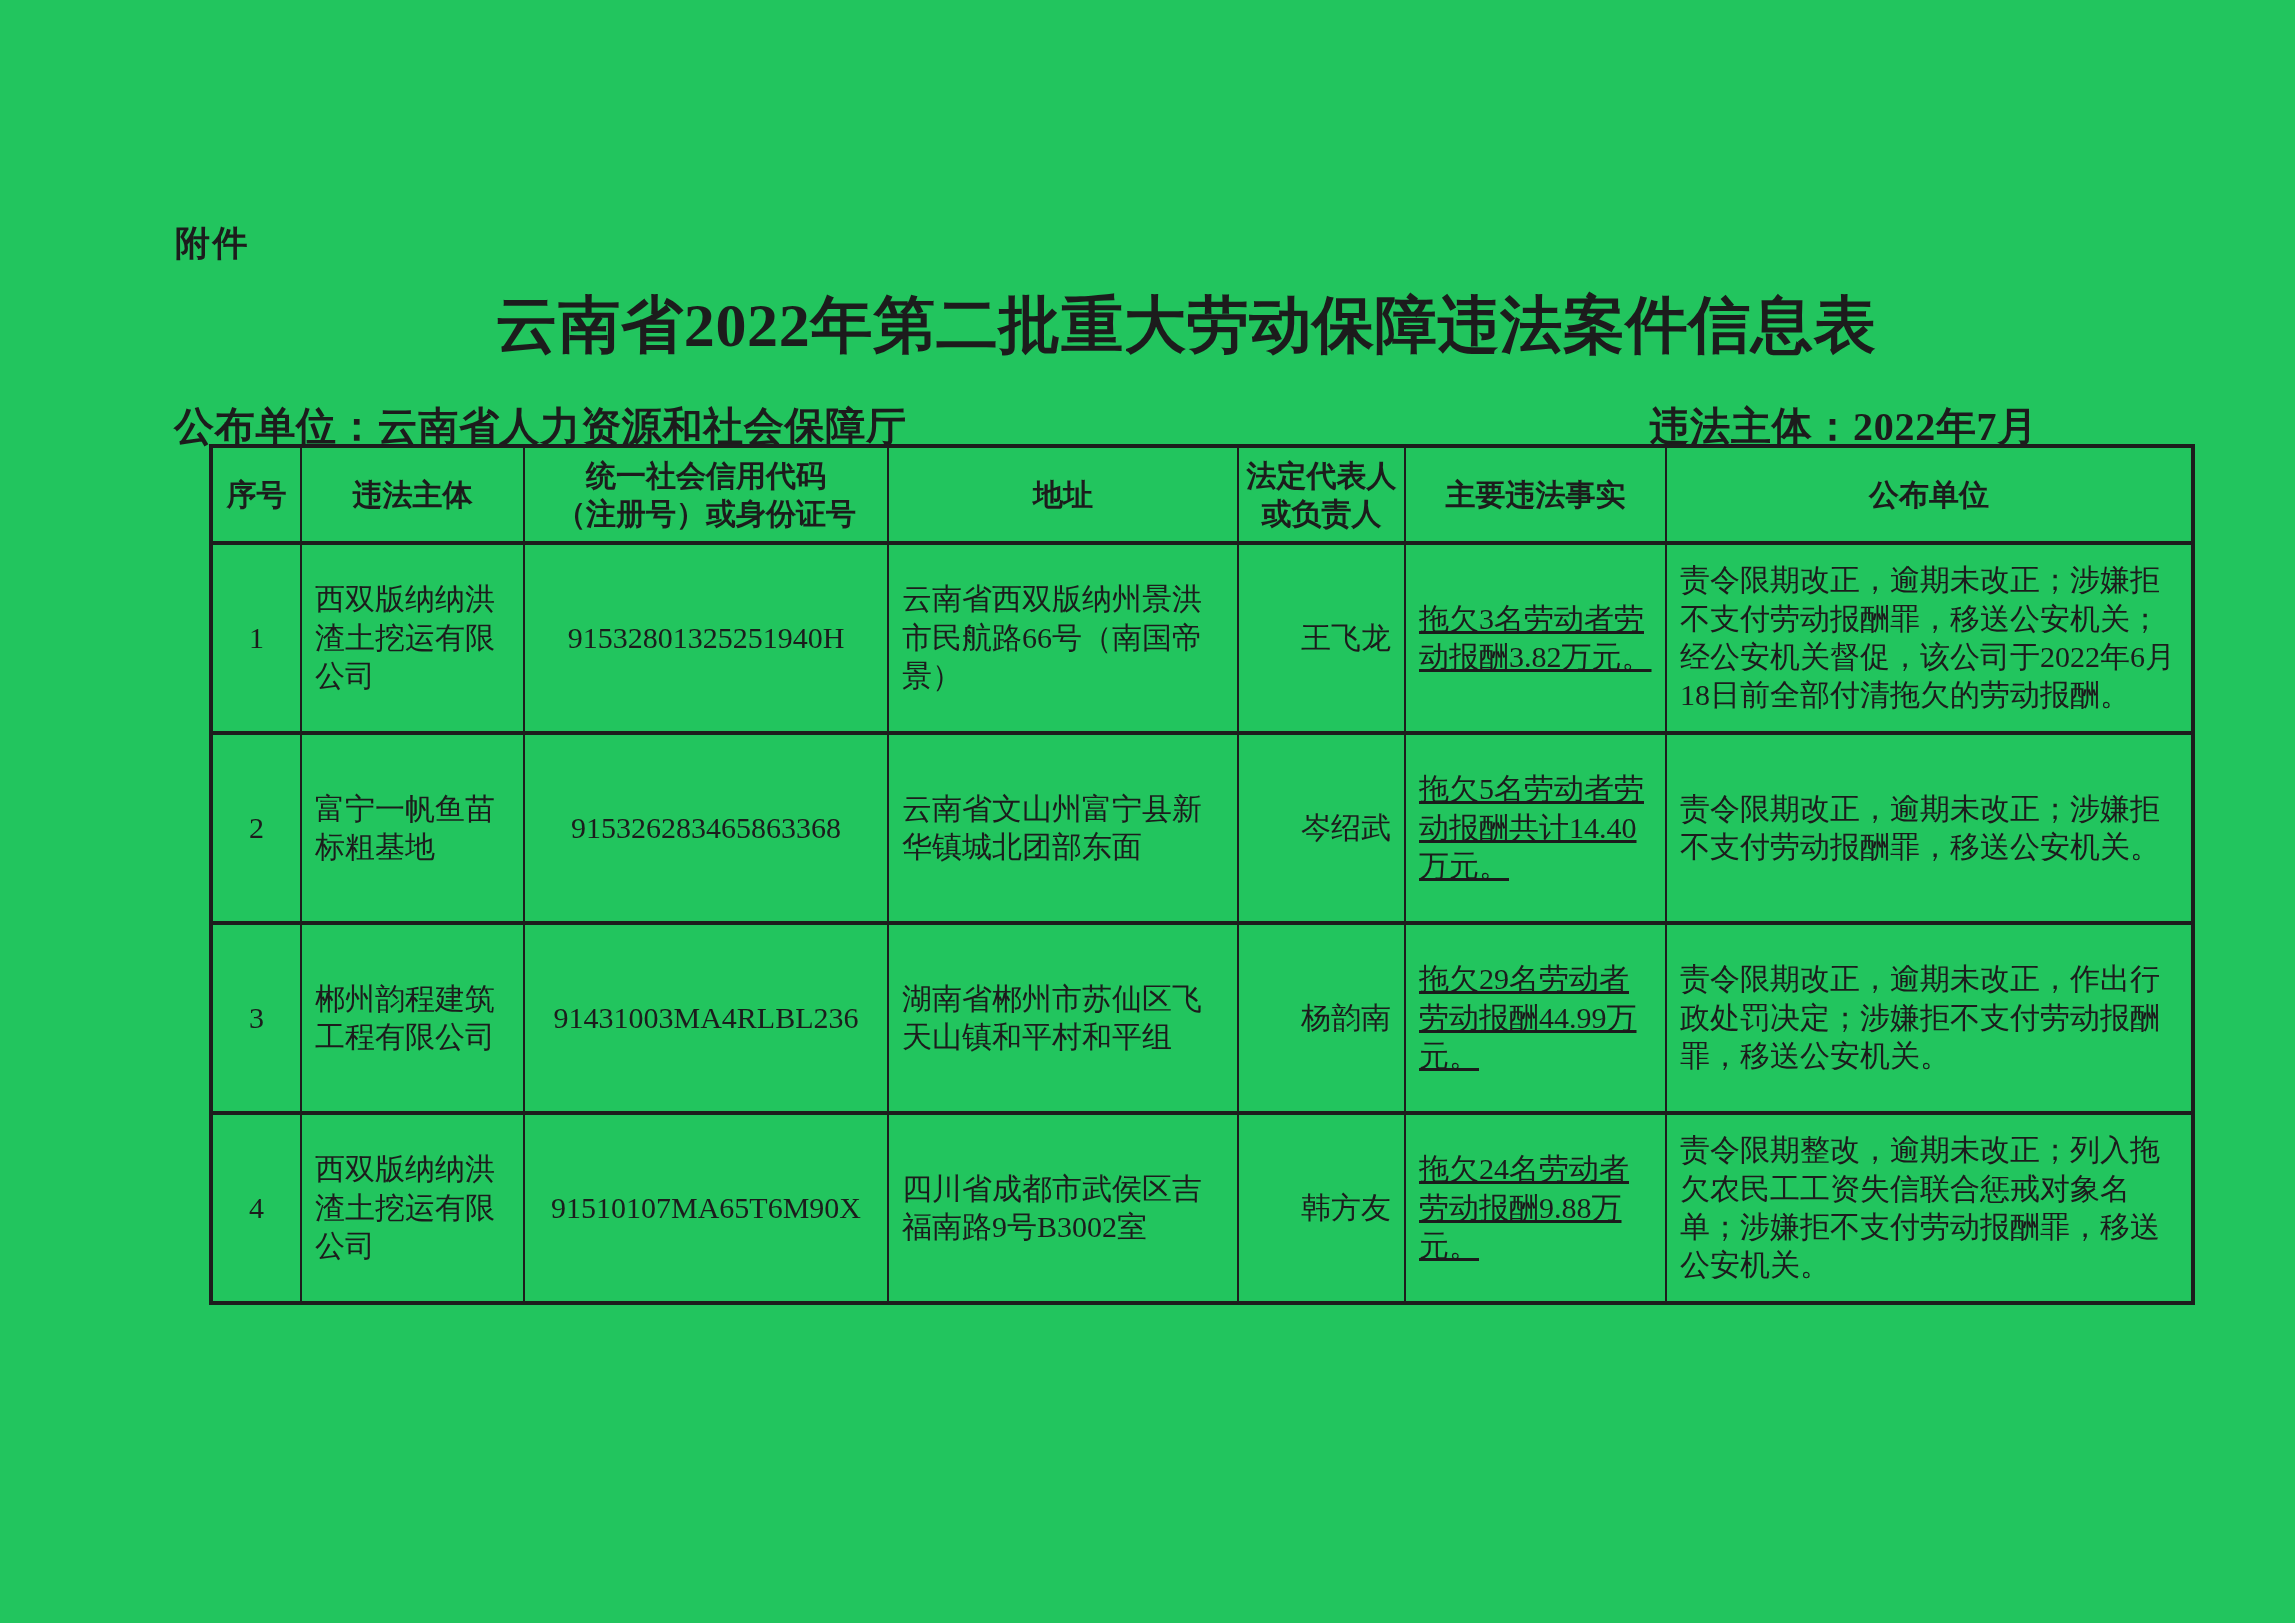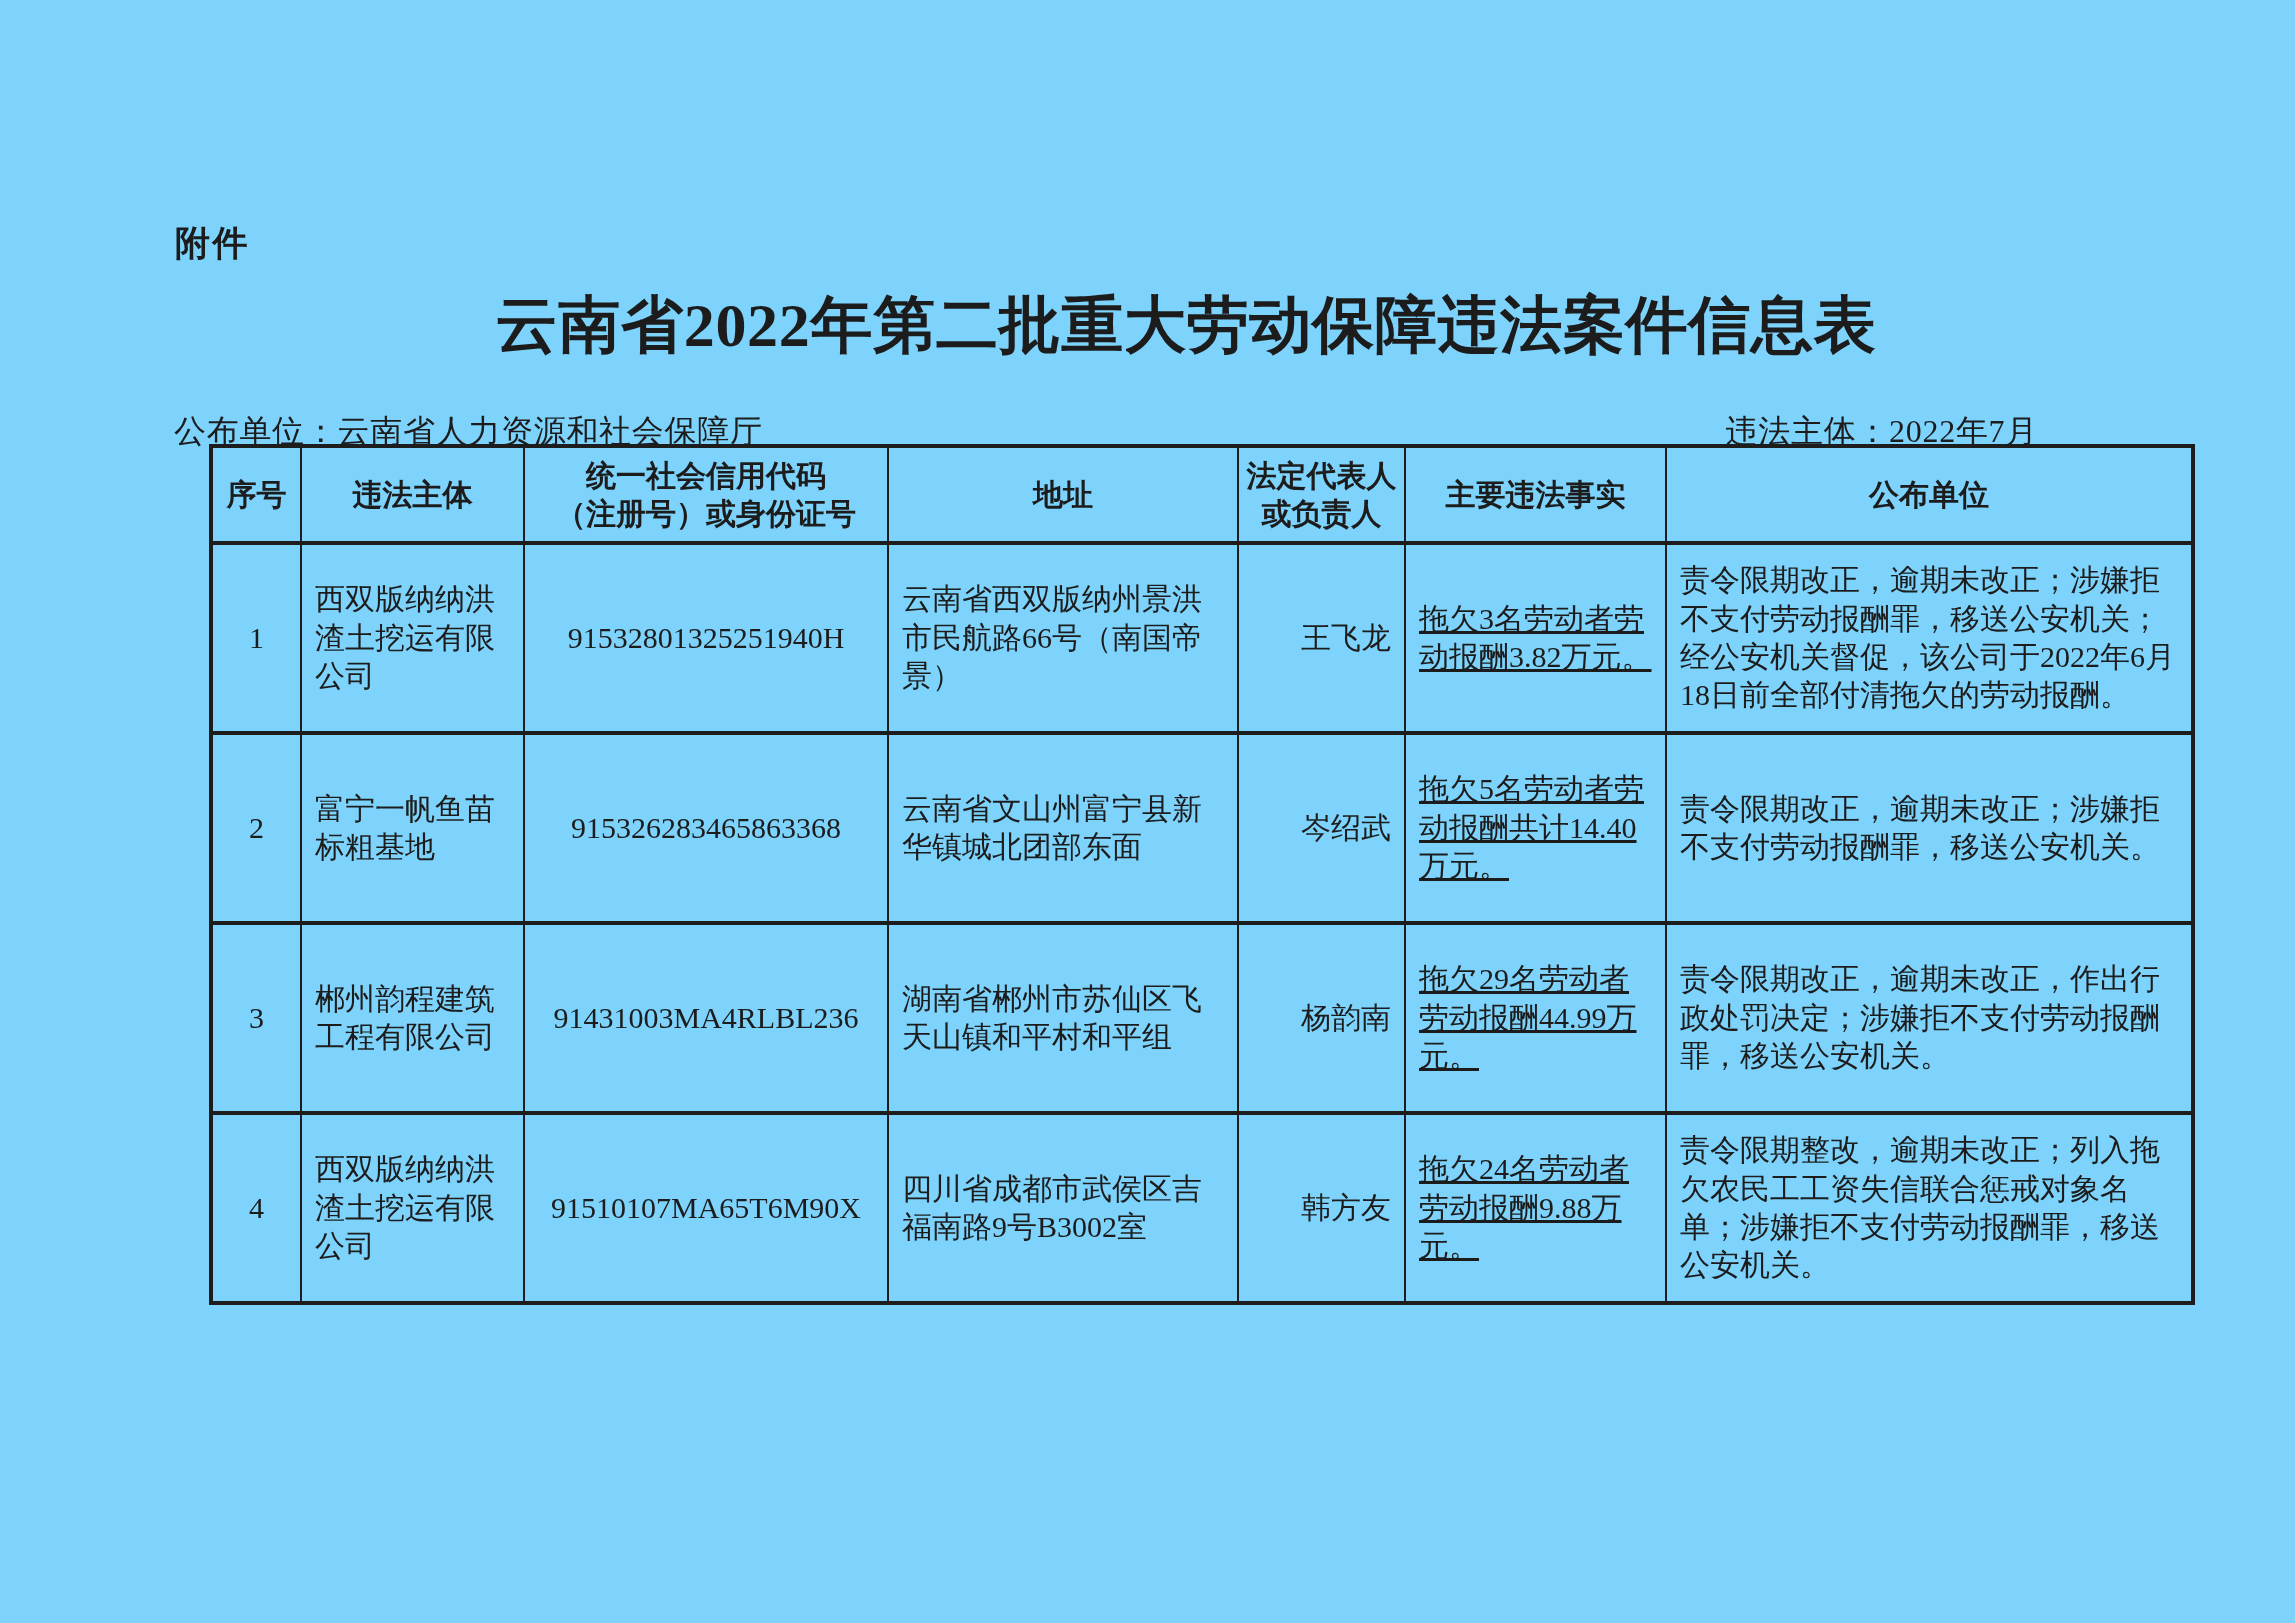--- a/index.html
+++ b/index.html
@@ -4,21 +4,21 @@
 <style>
   html, body { margin: 0; padding: 0; }
   body {
     background: #e8e8e8;
     font-family: "Liberation Serif", "DejaVu Serif", serif;
   }
   .page {
     position: relative;
     width: 2295px;
     height: 1624px;
-    background: #7dd3fc;
+    background: #22c55e;
     color: #1c1c1c;
     overflow: hidden;
   }
   .attachment {
     position: absolute;
     left: 175px;
     top: 220px;
     font-family: "Liberation Sans", "DejaVu Sans", sans-serif;
     font-weight: bold;
     font-size: 35px;
@@ -34,28 +34,29 @@
     margin: 0;
     text-align: center;
     font-family: "Liberation Serif", "DejaVu Serif", serif;
     font-weight: bold;
     font-size: 62px;
     letter-spacing: 0.7px;
     white-space: nowrap;
   }
   .meta-row {
     position: absolute;
-    top: 410px;
+    top: 399px;
     left: 174px;
     right: 257px;
     display: flex;
     justify-content: space-between;
     align-items: baseline;
-    font-size: 32px;
+    font-size: 40px;
     letter-spacing: 0.7px;
+    font-weight: bold;
   }
   table.cases {
     position: absolute;
     left: 169px;
     top: 444px;
     width: 1982px;
     table-layout: fixed;
     border-collapse: collapse;
     border: 4.6px solid #1d1d1d;
     margin-left: 40px;

